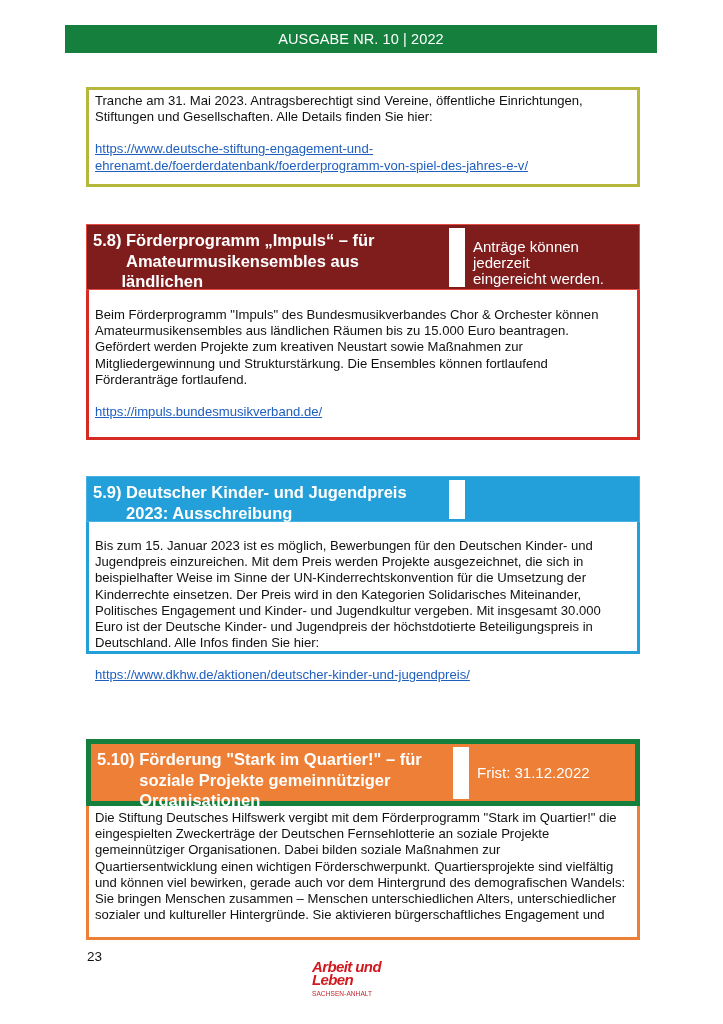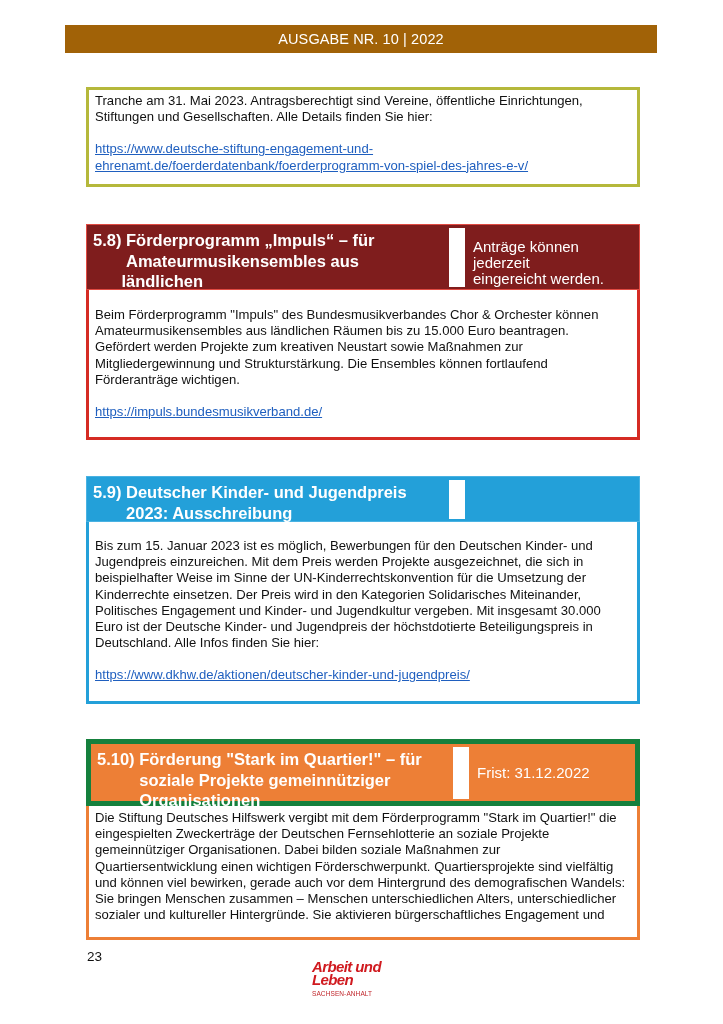--- a/index.html
+++ b/index.html
@@ -10,21 +10,21 @@
       font-family: "Liberation Sans", sans-serif;
       color: #111111;
       overflow: hidden;
     }
     .page { position: relative; width: 723px; height: 1024px; }
 
     .header-bar {
       position: absolute;
       left: 65px; top: 25px;
       width: 592px; height: 28px;
-      background: #a16207;
+      background: #15803d;
       color: #ffffff;
       font-size: 14.5px;
       text-align: center;
       line-height: 28px;
       letter-spacing: 0.1px;
     }
 
     .box {
       position: absolute;
       left: 86px;
@@ -79,21 +79,21 @@
 
     
     #box-58 { top: 224px; }
     #box-58 .box-head { background: #7f1d1d; height: 66px; border: 1px solid #e04a42; }
     #box-58 .box-body { border-color: #d52b23; border-top: none; height: 150px; padding-top: 17px; }
     #box-58 .head-note { padding-top: 0; align-items: flex-start; padding-top: 14px; }
 
     
     #box-59 { top: 476px; }
     #box-59 .box-head { background: #23a0d9; height: 46px; border: 1px solid #49b2e2; }
-    #box-59 .box-body { border-color: #23a0d9; border-top: none; height: 182px; padding-top: 16px; }
+    #box-59 .box-body { border-color: #23a0d9; border-top: none; height: 132px; padding-top: 16px; }
 
     
     #box-510 { top: 739px; }
     #box-510 .box-head { background: #ed7f36; height: 67px; border: 5px solid #15803d; }
     #box-510 .box-body { border-color: #ed7f36; border-top: none; height: 134px; padding-top: 4px; }
 
     .page-number {
       position: absolute;
       left: 87px; top: 949px;
       font-size: 13.5px;
@@ -151,21 +151,21 @@
           <span>Anträge können jederzeit</span>
           <span>eingereicht werden.</span>
         </div>
       </div>
     </div>
     <div class="box-body">
       <p>Beim Förderprogramm "Impuls" des Bundesmusikverbandes Chor &amp; Orchester können</p>
       <p>Amateurmusikensembles aus ländlichen Räumen bis zu 15.000 Euro beantragen.</p>
       <p>Gefördert werden Projekte zum kreativen Neustart sowie Maßnahmen zur</p>
       <p>Mitgliedergewinnung und Strukturstärkung. Die Ensembles können fortlaufend</p>
-      <p>Förderanträge wichtigen.</p>
+      <p>Förderanträge fortlaufend.</p>
       <div class="gap"></div>
       <p><a>https://impuls.bundesmusikverband.de/</a></p>
     </div>
   </div>
 
   <div class="box" id="box-59">
     <div class="box-head">
       <div class="head-title">
         <span class="num">5.9)</span>
         <span class="txt">&nbsp;<span>Deutscher Kinder- und Jugendpreis</span><br>&nbsp;<span>2023: Ausschreibung</span></span>

